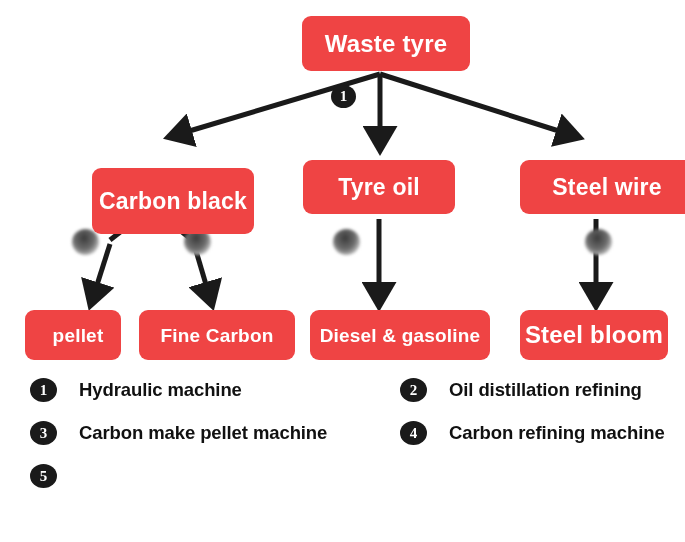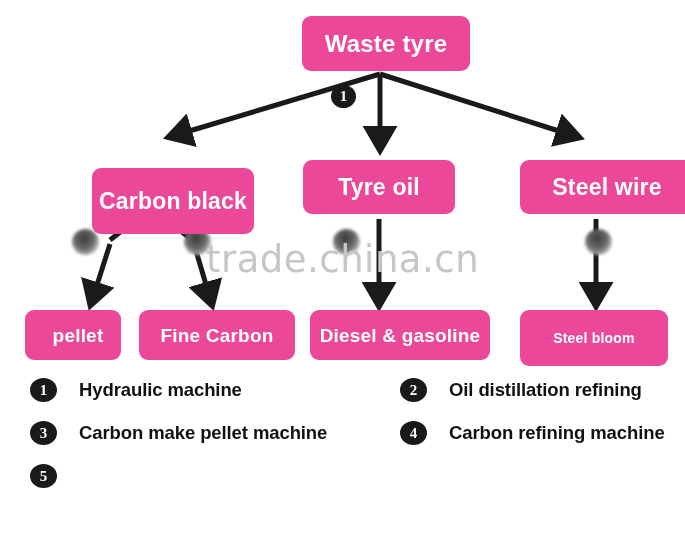--- a/index.html
+++ b/index.html
@@ -15,21 +15,21 @@
     position: relative;
     width: 685px;
     height: 542px;
     background: #ffffff;
     overflow: hidden;
   }
 
   
   .box {
     position: absolute;
-    background: #ec4899;
+    background: #ef4444;
     border-radius: 9px;
     color: #ffffff;
     font-weight: bold;
     display: flex;
     align-items: center;
     justify-content: center;
     text-align: center;
     letter-spacing: 0.2px;
     box-sizing: border-box;
     box-shadow: 0 0 0 1px rgba(255,255,255,0.0);
@@ -39,21 +39,21 @@
 
   #box-waste      { left: 302px; top: 16px;  width: 168px; height: 55px;  font-size: 24px; }
 
   #box-carbon     { left: 92px;  top: 168px; width: 162px; height: 66px;  font-size: 23px; }
   #box-tyreoil    { left: 303px; top: 160px; width: 152px; height: 54px;  font-size: 23px; text-align: center; }
   #box-steelwire  { left: 520px; top: 160px; width: 174px; height: 54px;  font-size: 23px; }
 
   #box-pellet     { left: 25px;  top: 310px; width: 96px;  height: 50px;  font-size: 19px; padding-left: 10px; }
   #box-finecarbon { left: 139px; top: 310px; width: 156px; height: 50px;  font-size: 19px; }
   #box-diesel     { left: 310px; top: 310px; width: 180px; height: 50px;  font-size: 19px; }
-  #box-steelbloom { left: 520px; top: 310px; width: 148px; height: 56px;  font-size: 14px; }
+  #box-steelbloom { left: 520px; top: 310px; width: 148px; height: 50px;  font-size: 24px; }
 
   
   #arrows {
     position: absolute;
     left: 0; top: 0;
     width: 685px; height: 542px;
     z-index: 2;
   }
 
   
@@ -193,21 +193,20 @@
     <g>
       <line x1="596" y1="219" x2="596" y2="288" stroke="#1a1a1a" stroke-width="5" marker-end="url(#head-sm)"></line>
     </g>
   </svg>
 
   <div class="badge-faded" id="badge-d3"></div>
   <div class="badge-faded" id="badge-d4"></div>
   <div class="badge-faded" id="badge-d2"></div>
   <div class="badge-faded" id="badge-d5"></div>
 
-  <div id="watermark">trade.china.cn</div>
 
   <div class="badge" id="badge-1">1</div>
 
   <div class="box" id="box-waste">
     <span>Waste tyre</span>
   </div>
 
   <div class="box" id="box-carbon">
     <span>Carbon black</span>
   </div>

